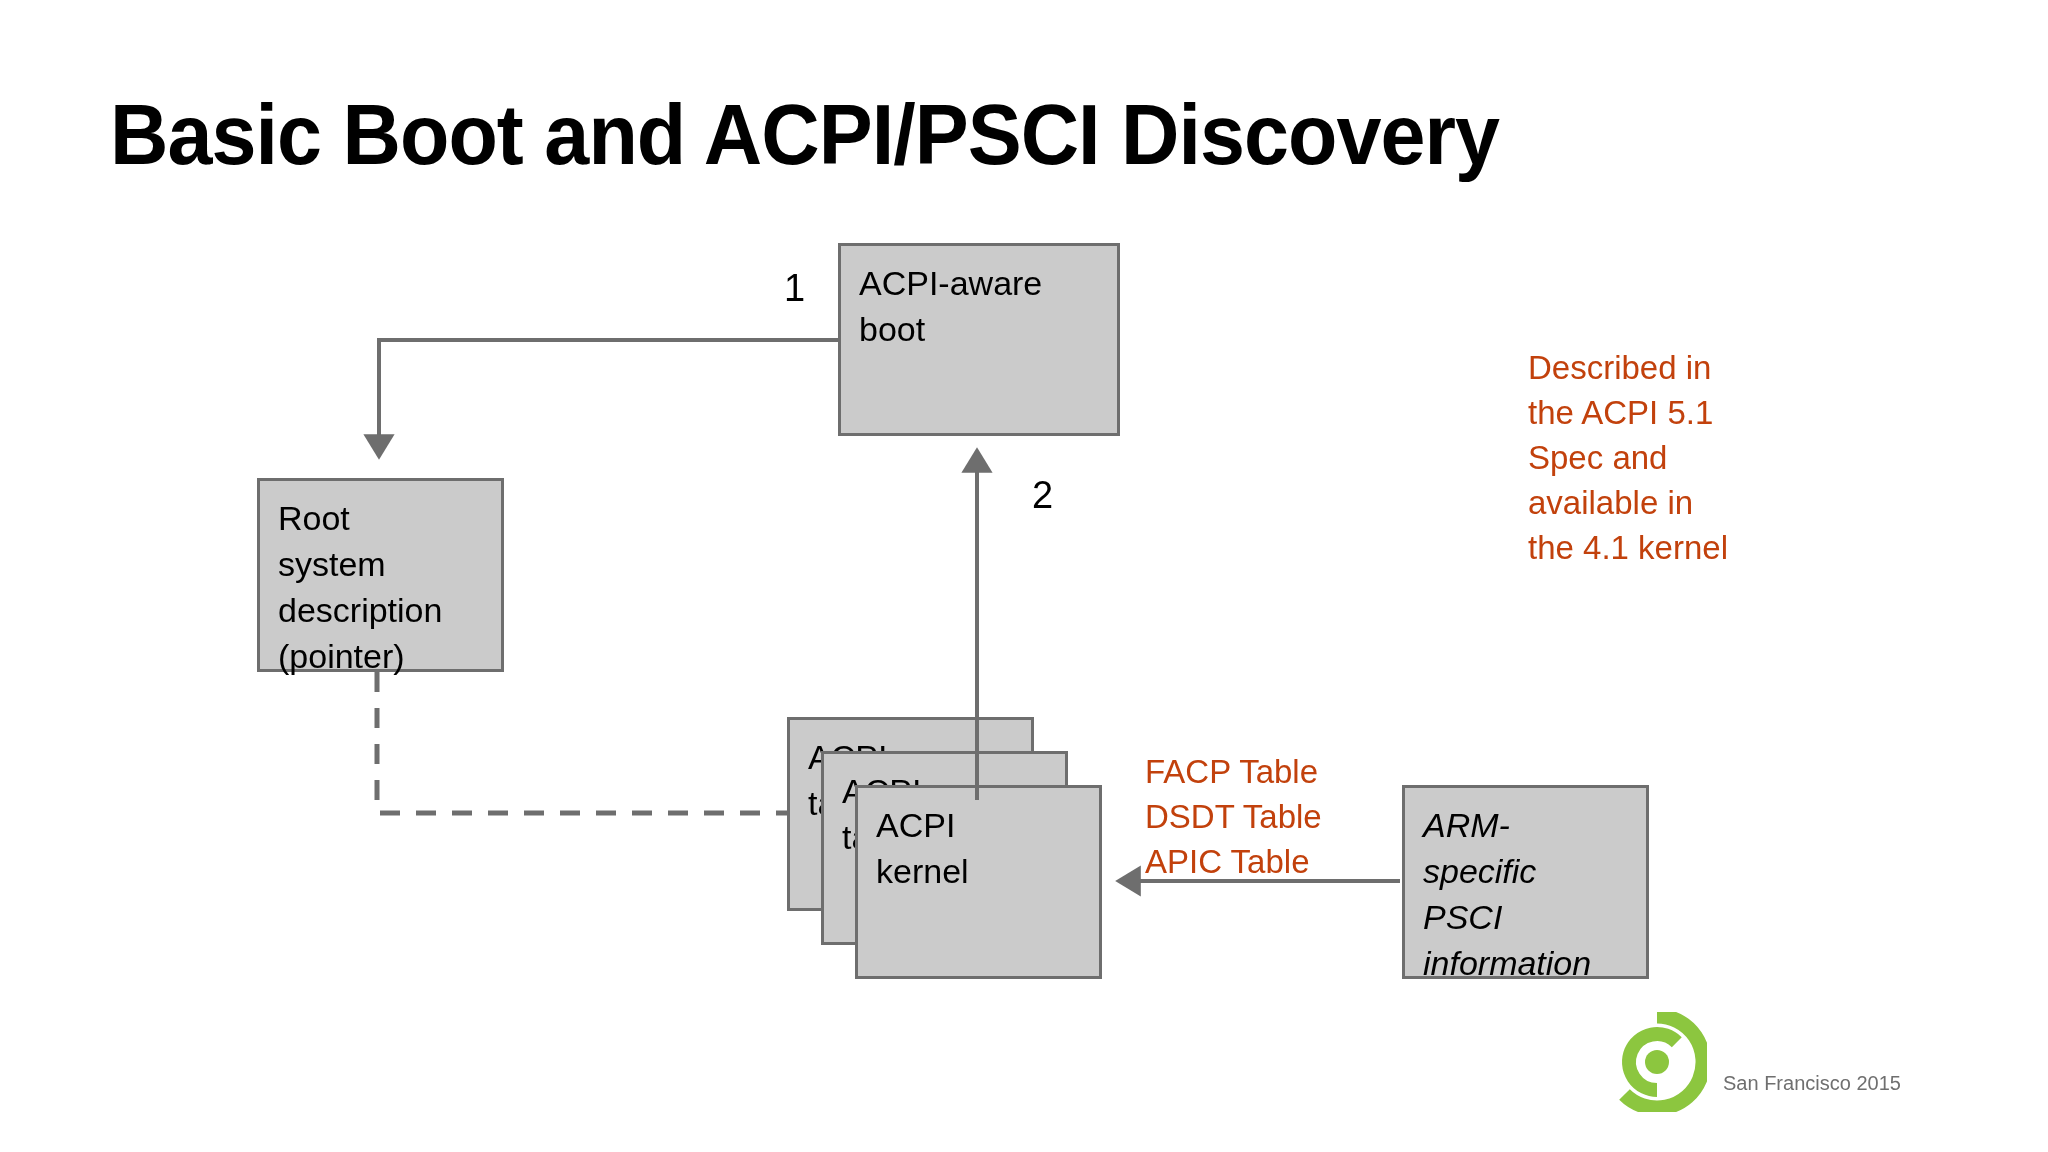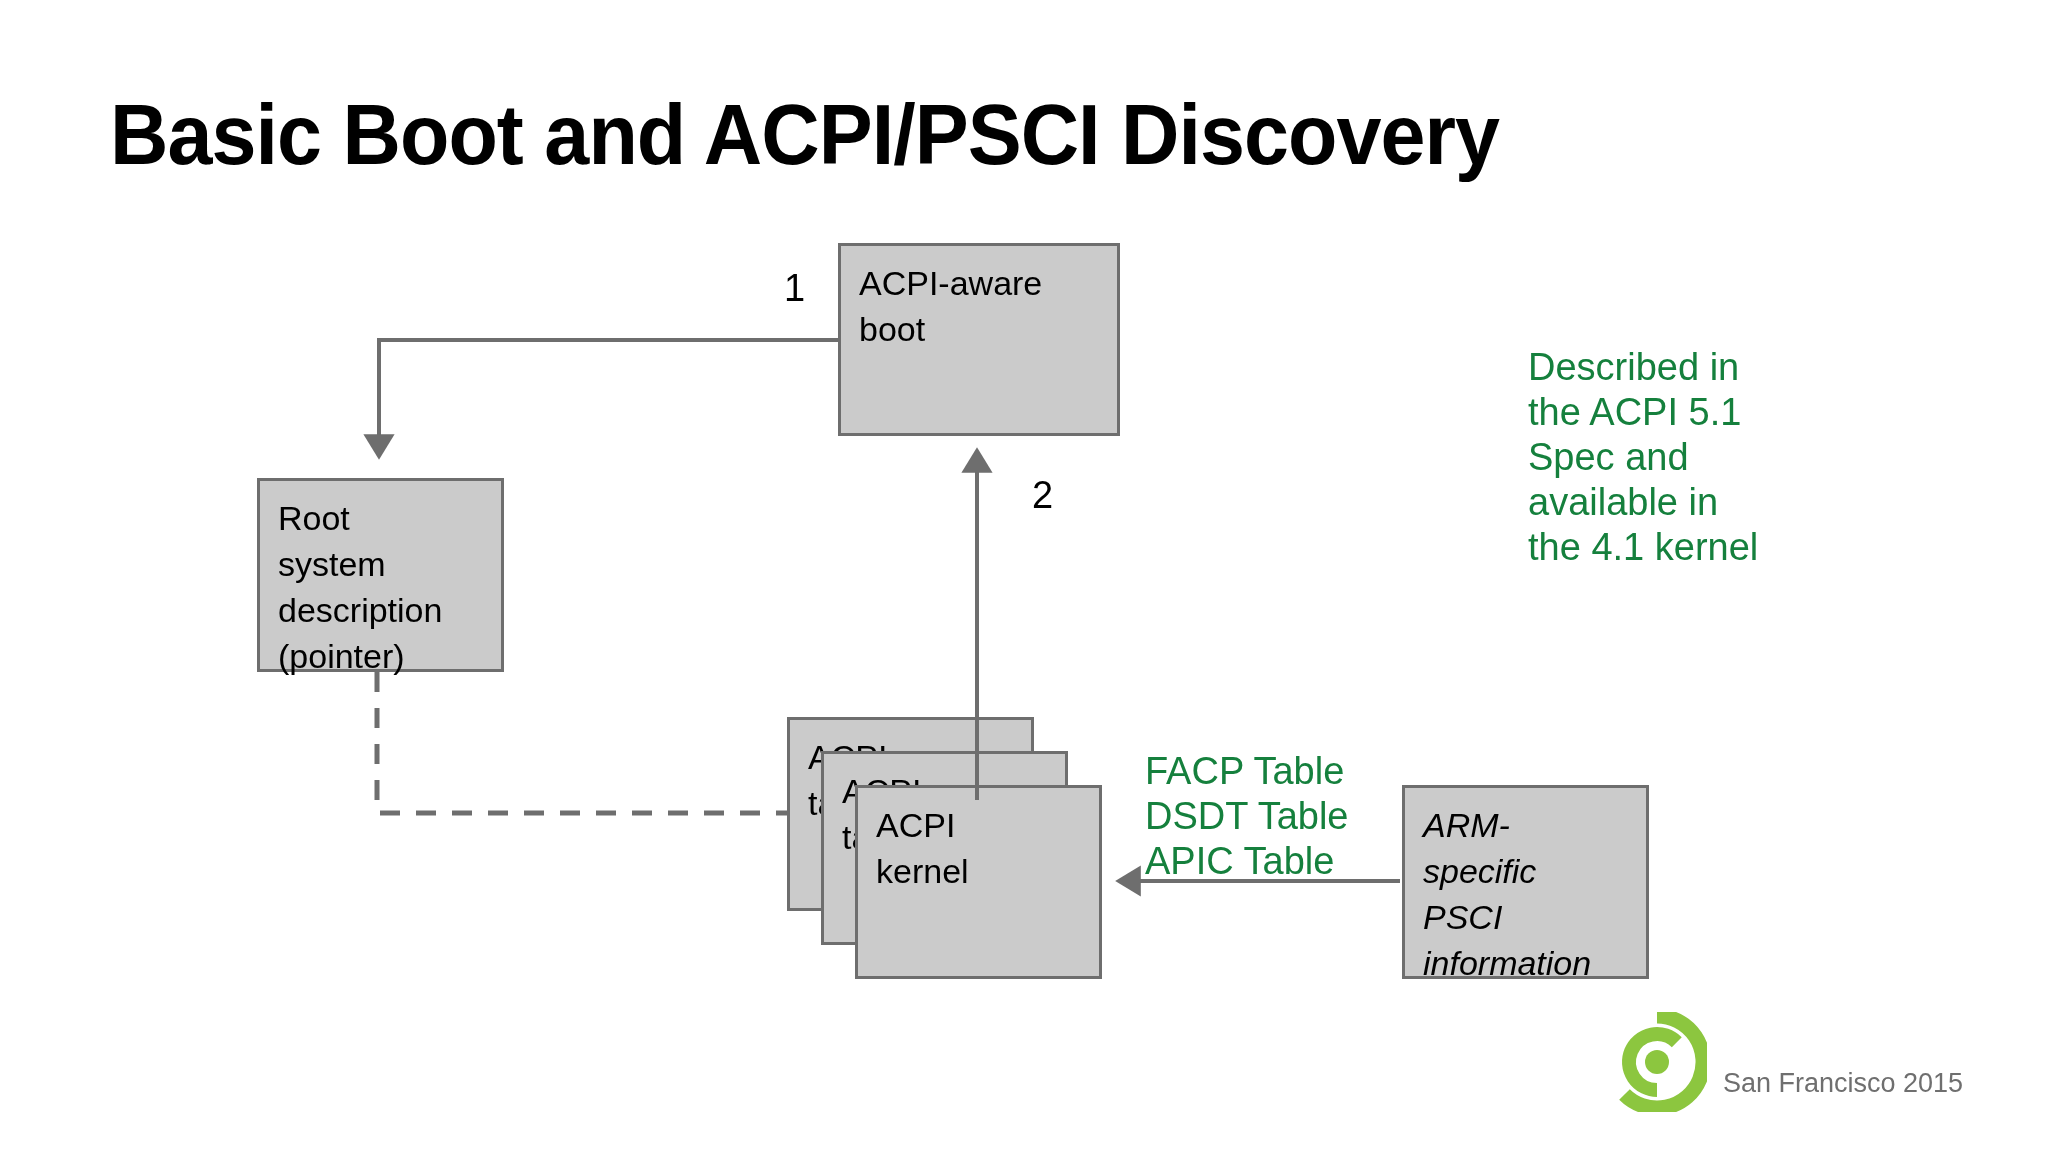--- a/index.html
+++ b/index.html
@@ -49,23 +49,23 @@
   #box-acpi-boot   { left: 838px;  top: 243px; width: 282px; height: 193px; }
   #box-root        { left: 257px;  top: 478px; width: 247px; height: 194px; }
   #box-tables-back { left: 787px;  top: 717px; width: 247px; height: 194px; z-index: 1; }
   #box-tables-mid  { left: 821px;  top: 751px; width: 247px; height: 194px; z-index: 2; }
   #box-tables-front{ left: 855px;  top: 785px; width: 247px; height: 194px; z-index: 3; }
   #box-arm-psci    { left: 1402px; top: 785px; width: 247px; height: 194px; font-style: italic; }
 
   
   .freetext {
     position: absolute;
-    font-size: 38px;
+    font-size: 33px;
     line-height: 45px;
-    color: #15803d;
+    color: #c2410c;
     white-space: pre-line;
   }
   #text-described { left: 1528px; top: 345px; width: 330px; }
   #text-tablelist { left: 1145px; top: 749px; width: 300px; }
 
   .steplabel {
     position: absolute;
     font-size: 38px;
     line-height: 40px;
     color: #000000;
@@ -104,21 +104,21 @@
     font-weight: bold;
     font-size: 46px;
     line-height: 50px;
     color: #4a4a4a;
     letter-spacing: -0.5px;
   }
   #logo-subtitle {
     position: absolute;
     left: 116px;
     top: 56px;
-    font-size: 27px;
+    font-size: 20px;
     line-height: 30px;
     color: #6f6f6f;
   }
 </style>
 </head>
 <body>
 
 <div id="slide">
 
   <div id="title">Basic Boot and ACPI/PSCI Discovery</div>

